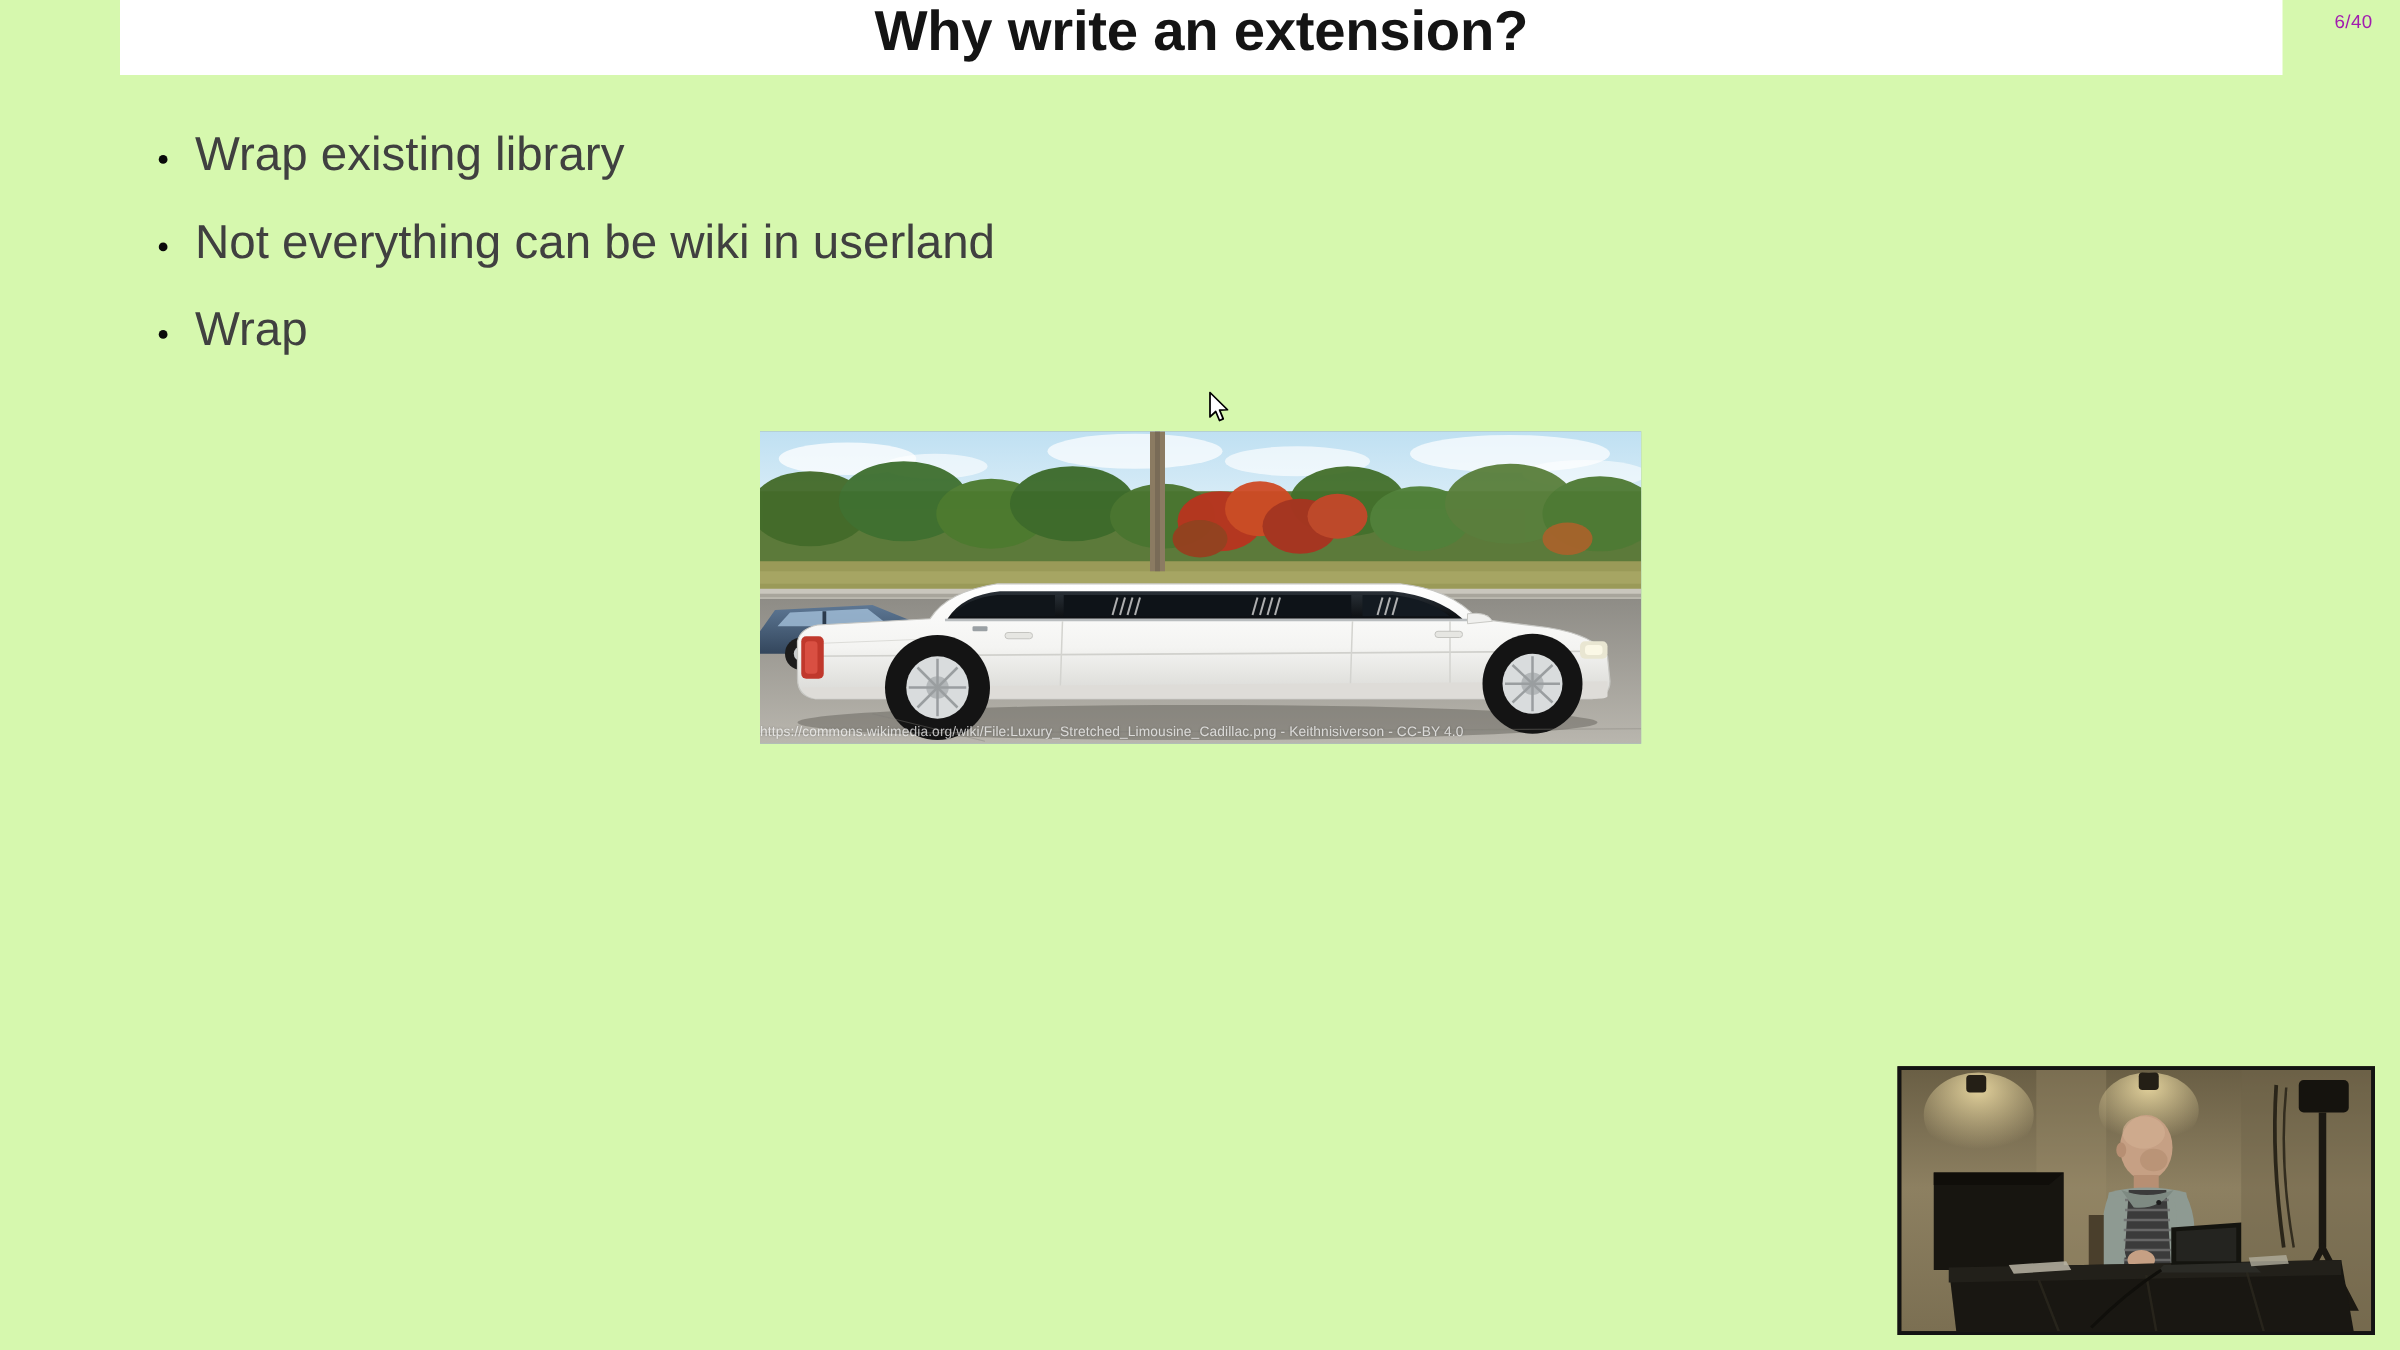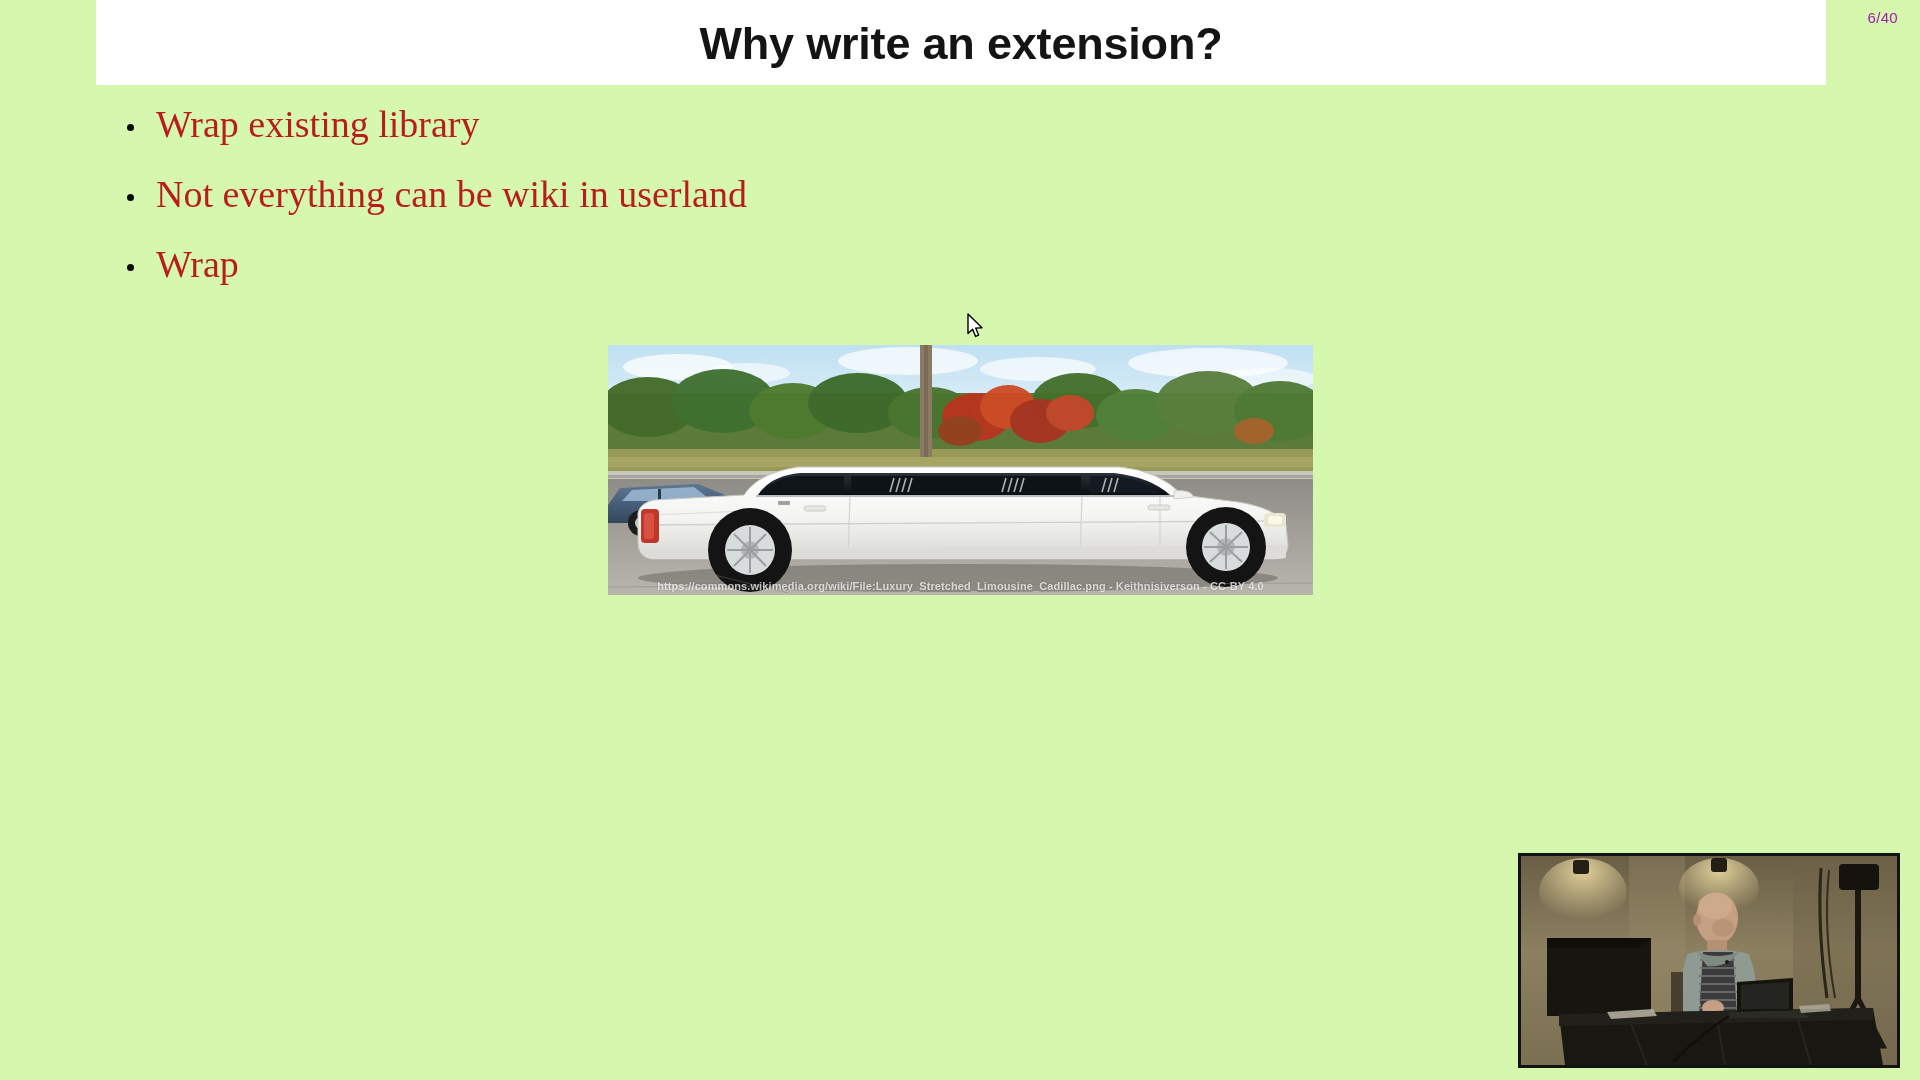--- a/index.html
+++ b/index.html
@@ -22,24 +22,24 @@
     inset: 0;
     background: #d6f8ae;
   }
 
   
   #title-bar {
     position: absolute;
     left: 96px;
     top: 0px;
     width: 1730px;
-    height: 85px;
+    height: 60px;
     background: #ffffff;
     display: flex;
-    align-items: center;
+    align-items: flex-start;
     justify-content: center;
   }
   #title-text {
     font-family: "Liberation Sans", sans-serif;
     font-size: 45px;
     font-weight: bold;
     color: #141414;
     letter-spacing: -0.2px;
     line-height: 1;
     margin-top: 2px;
@@ -63,23 +63,23 @@
     top: 103px;
     list-style: none;
     margin: 0;
     padding: 0;
     width: 1400px;
   }
   #bullet-list li {
     position: relative;
     padding-left: 38px;
     margin: 0 0 28px 0;
-    font-family: Liberation Serif, serif;
+    font-family: Liberation Sans, sans-serif;
     font-size: 38px;
-    color: #b91c1c;
+    color: #404040;
     line-height: 42px;
     white-space: nowrap;
   }
   #bullet-list li .bullet-dot {
     position: absolute;
     left: 9px;
     top: 21px;
     width: 7px;
     height: 7px;
     background: #0a0a0a;
@@ -100,29 +100,27 @@
     overflow: hidden;
     background: #9fb2c0;
   }
   #photo-svg { display:block; width:100%; height:100%; }
 
   #photo-caption {
     position: absolute;
     left: 0;
     right: 0;
     bottom: 3px;
-    text-align: center;
     font-family: "Liberation Sans", sans-serif;
     font-size: 11px;
     color: rgba(255,255,255,0.72);
     text-shadow: 0 0 2px rgba(0,0,0,0.25);
     letter-spacing: 0.1px;
     white-space: nowrap;
     overflow: hidden;
-    font-weight: bold;
   }
 
   
   #speaker-video {
     position: absolute;
     left: 1518px;
     top: 853px;
     width: 382px;
     height: 215px;
     border: 3px solid #131313;

